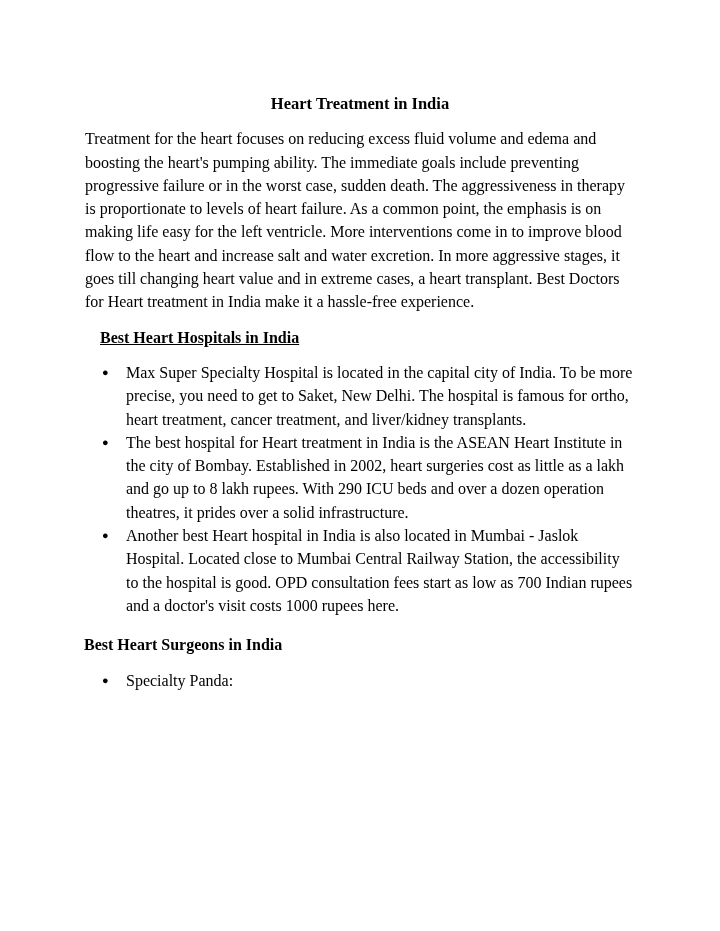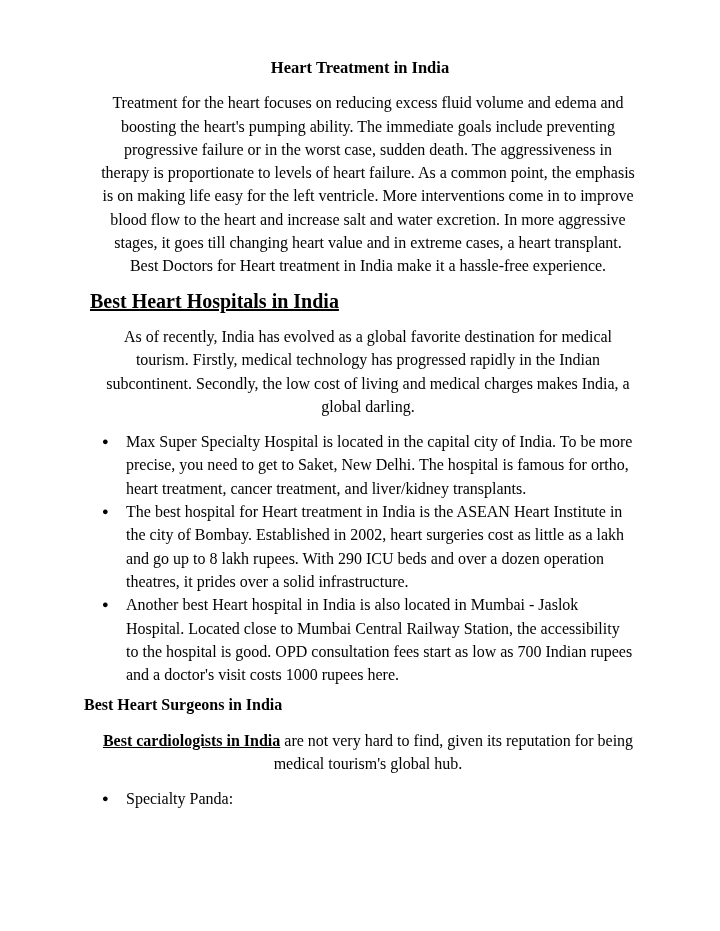--- a/index.html
+++ b/index.html
@@ -7,44 +7,43 @@
   body {
     width: 720px;
     height: 931px;
     overflow: hidden;
     font-family: "Liberation Serif", "DejaVu Serif", serif;
     color: #000000;
   }
   .page {
     width: 720px;
     height: 931px;
-    padding: 56px 84px 0 84px;
+    padding: 92px 84px 0 84px;
     font-size: 16px;
     line-height: 23.3px;
   }
   .doc-title {
     font-size: 16.5px;
     font-weight: 700;
     text-align: center;
     margin: 0 0 12px 0;
   }
   .para {
-    margin: 0 0 12px 16px;
-    text-align: center;
+    margin: 0 0 12px 1px;
   }
   .heading-underline {
-    font-size: 20px;
+    font-size: 16px;
     font-weight: 700;
     text-decoration: underline;
-    margin: 0 0 12px 6px;
+    margin: 0 0 12px 16px;
   }
   .heading-plain {
     font-size: 16px;
     font-weight: 700;
-    margin: 7px 0 12px 0;
+    margin: 16px 0 12px 0;
   }
   ul.bullets {
     list-style: none;
     padding-left: 42px;
     margin: 0 0 12px 0;
   }
   ul.bullets.tight { margin-bottom: 0; }
   ul.bullets li { position: relative; }
   .bullet {
     position: absolute;
@@ -62,42 +61,38 @@
 <body>
 
 <div class="page">
 
   <h1 class="doc-title">Heart Treatment in India</h1>
 
   <p class="para">Treatment for the heart focuses on reducing excess fluid volume and edema and boosting the heart's pumping ability. The immediate goals include preventing progressive failure or in the worst case, sudden death. The aggressiveness in therapy is proportionate to levels of heart failure. As a common point, the emphasis is on making life easy for the left ventricle. More interventions come in to improve blood flow to the heart and increase salt and water excretion. In more aggressive stages, it goes till changing heart value and in extreme cases, a heart transplant. Best Doctors for Heart treatment in India make it a hassle-free experience.</p>
 
   <h2 class="heading-underline">Best Heart Hospitals in India</h2>
 
-  <p class="para">As of recently, India has evolved as a global favorite destination for medical tourism. Firstly, medical technology has progressed rapidly in the Indian subcontinent. Secondly, the low cost of living and medical charges makes India, a global darling.</p>
 
   <ul class="bullets tight">
     <li>
       <span class="bullet">●</span>
       <span>Max Super Specialty Hospital is located in the capital city of India. To be more precise, you need to get to Saket, New Delhi. The hospital is famous for ortho, heart treatment, cancer treatment, and liver/kidney transplants.</span>
     </li>
     <li>
       <span class="bullet">●</span>
       <span>The best hospital for Heart treatment in India is the ASEAN Heart Institute in the city of Bombay. Established in 2002, heart surgeries cost as little as a lakh and go up to 8 lakh rupees. With 290 ICU beds and over a dozen operation theatres, it prides over a solid infrastructure.</span>
     </li>
     <li>
       <span class="bullet">●</span>
       <span>Another best Heart hospital in India is also located in Mumbai - Jaslok Hospital. Located close to Mumbai Central Railway Station, the accessibility to the hospital is good. OPD consultation fees start as low as 700 Indian rupees and a doctor's visit costs 1000 rupees here.</span>
     </li>
   </ul>
 
   <h2 class="heading-plain">Best Heart Surgeons in India</h2>
 
-  <p class="para">
-    <span class="bold-underline">Best cardiologists in India</span><span> are not very hard to find, given its reputation for being medical tourism's global hub.</span>
-  </p>
 
   <ul class="bullets">
     <li>
       <span class="bullet">●</span>
       <span>Specialty Panda:</span>
     </li>
   </ul>
 
 </div>
 

